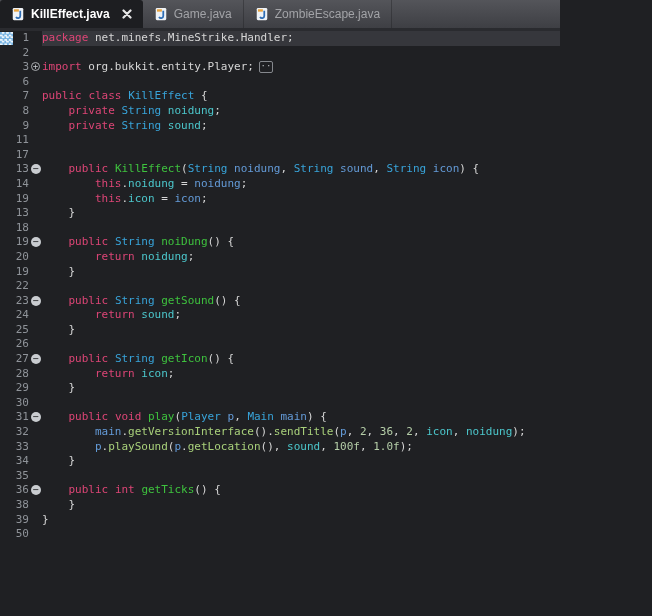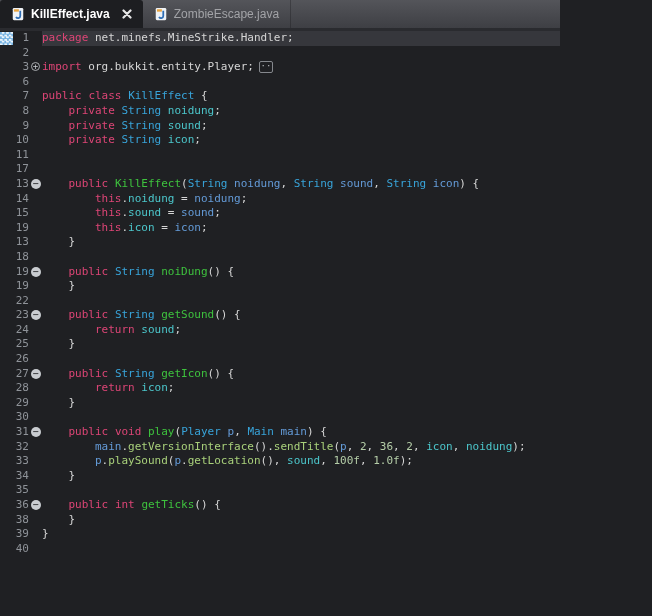--- a/index.html
+++ b/index.html
@@ -65,55 +65,64 @@
         </span>
       </div>
       <div class="tab">
         <span class="ticon">
           <svg width="14" height="14" viewBox="0 0 16 16">
             <rect x="2" y="1" width="12" height="14" rx="1.5" fill="#eef2f6"></rect>
             <rect x="3.4" y="2.6" width="5.6" height="2.7" fill="#e8a33d"></rect>
             <path d="M10.6 4.2 v6 a2.5 2.5 0 0 1 -4.8 1" stroke="#2e6db4" stroke-width="2" fill="none"></path>
           </svg>
         </span>
+        <span>Game.java</span>
+      </div>
+      <div class="tab">
+        <span class="ticon">
+          <svg width="14" height="14" viewBox="0 0 16 16">
+            <rect x="2" y="1" width="12" height="14" rx="1.5" fill="#eef2f6"></rect>
+            <rect x="3.4" y="2.6" width="5.6" height="2.7" fill="#e8a33d"></rect>
+            <path d="M10.6 4.2 v6 a2.5 2.5 0 0 1 -4.8 1" stroke="#2e6db4" stroke-width="2" fill="none"></path>
+          </svg>
+        </span>
         <span>ZombieEscape.java</span>
       </div>
     </div>
   <div class="tabstrip-gap"></div>
   <div class="editor">
       <div class="code-line current"><span class="ann checker"></span><span class="num">1</span><span class="fold"></span><span class="code"><span class="tk-kw">package</span><span class="tk-pl"> net.minefs.MineStrike.Handler;</span></span></div>
       <div class="code-line"><span class="ann"></span><span class="num">2</span><span class="fold"></span><span class="code"></span></div>
       <div class="code-line"><span class="ann"></span><span class="num">3</span><span class="fold"><span class="fold-icon collapsed">+</span></span><span class="code"><span class="tk-kw">import</span><span class="tk-pl"> org.bukkit.entity.Player;</span><span class="cbox">··</span></span></div>
       <div class="code-line"><span class="ann"></span><span class="num">6</span><span class="fold"></span><span class="code"></span></div>
       <div class="code-line"><span class="ann"></span><span class="num">7</span><span class="fold"></span><span class="code"><span class="tk-kw">public</span><span class="tk-pl"> </span><span class="tk-kw">class</span><span class="tk-pl"> </span><span class="tk-type">KillEffect</span><span class="tk-pl"> {</span></span></div>
       <div class="code-line"><span class="ann"></span><span class="num">8</span><span class="fold"></span><span class="code"><span class="tk-pl">    </span><span class="tk-kw">private</span><span class="tk-pl"> </span><span class="tk-type">String</span><span class="tk-pl"> </span><span class="tk-field">noidung</span><span class="tk-pl">;</span></span></div>
       <div class="code-line"><span class="ann"></span><span class="num">9</span><span class="fold"></span><span class="code"><span class="tk-pl">    </span><span class="tk-kw">private</span><span class="tk-pl"> </span><span class="tk-type">String</span><span class="tk-pl"> </span><span class="tk-field">sound</span><span class="tk-pl">;</span></span></div>
-      <div class="code-line"><span class="ann"></span><span class="num">10</span><span class="fold"></span><span class="code"><span class="tk-pl">    </span><span class="tk-kw">private</span><span class="tk-pl"> </span><span class="tk-type">String</span><span class="tk-pl"> </span><span class="tk-field">icon</span><span class="tk-pl">;</span></span></div>
       <div class="code-line"><span class="ann"></span><span class="num">11</span><span class="fold"></span><span class="code"></span></div>
       <div class="code-line"><span class="ann"></span><span class="num">17</span><span class="fold"></span><span class="code"></span></div>
       <div class="code-line"><span class="ann"></span><span class="num">13</span><span class="fold"><span class="fold-icon expanded">−</span></span><span class="code"><span class="tk-pl">    </span><span class="tk-kw">public</span><span class="tk-pl"> </span><span class="tk-method">KillEffect</span><span class="tk-pl">(</span><span class="tk-type">String</span><span class="tk-pl"> </span><span class="tk-param">noidung</span><span class="tk-pl">, </span><span class="tk-type">String</span><span class="tk-pl"> </span><span class="tk-param">sound</span><span class="tk-pl">, </span><span class="tk-type">String</span><span class="tk-pl"> </span><span class="tk-param">icon</span><span class="tk-pl">) {</span></span></div>
       <div class="code-line"><span class="ann"></span><span class="num">14</span><span class="fold"></span><span class="code"><span class="tk-pl">        </span><span class="tk-kw">this</span><span class="tk-pl">.</span><span class="tk-field">noidung</span><span class="tk-pl"> = </span><span class="tk-param">noidung</span><span class="tk-pl">;</span></span></div>
-      <div class="code-line"><span class="ann"></span><span class="num">15</span><span class="fold"></span><span class="code"><span class="tk-pl">        </span><span class="tk-kw">this</span><span class="tk-pl">.</span><span class="tk-field">sound</span><span class="tk-pl"> = </span><span class="tk-param">sound</span><span class="tk-pl">;</span></span></div>
       <div class="code-line"><span class="ann"></span><span class="num">19</span><span class="fold"></span><span class="code"><span class="tk-pl">        </span><span class="tk-kw">this</span><span class="tk-pl">.</span><span class="tk-field">icon</span><span class="tk-pl"> = </span><span class="tk-param">icon</span><span class="tk-pl">;</span></span></div>
       <div class="code-line"><span class="ann"></span><span class="num">13</span><span class="fold"></span><span class="code"><span class="tk-pl">    }</span></span></div>
       <div class="code-line"><span class="ann"></span><span class="num">18</span><span class="fold"></span><span class="code"></span></div>
       <div class="code-line"><span class="ann"></span><span class="num">19</span><span class="fold"><span class="fold-icon expanded">−</span></span><span class="code"><span class="tk-pl">    </span><span class="tk-kw">public</span><span class="tk-pl"> </span><span class="tk-type">String</span><span class="tk-pl"> </span><span class="tk-method">noiDung</span><span class="tk-pl">() {</span></span></div>
+      <div class="code-line"><span class="ann"></span><span class="num">20</span><span class="fold"></span><span class="code"><span class="tk-pl">        </span><span class="tk-kw">return</span><span class="tk-pl"> </span><span class="tk-field">noidung</span><span class="tk-pl">;</span></span></div>
       <div class="code-line"><span class="ann"></span><span class="num">19</span><span class="fold"></span><span class="code"><span class="tk-pl">    }</span></span></div>
       <div class="code-line"><span class="ann"></span><span class="num">22</span><span class="fold"></span><span class="code"></span></div>
       <div class="code-line"><span class="ann"></span><span class="num">23</span><span class="fold"><span class="fold-icon expanded">−</span></span><span class="code"><span class="tk-pl">    </span><span class="tk-kw">public</span><span class="tk-pl"> </span><span class="tk-type">String</span><span class="tk-pl"> </span><span class="tk-method">getSound</span><span class="tk-pl">() {</span></span></div>
       <div class="code-line"><span class="ann"></span><span class="num">24</span><span class="fold"></span><span class="code"><span class="tk-pl">        </span><span class="tk-kw">return</span><span class="tk-pl"> </span><span class="tk-field">sound</span><span class="tk-pl">;</span></span></div>
       <div class="code-line"><span class="ann"></span><span class="num">25</span><span class="fold"></span><span class="code"><span class="tk-pl">    }</span></span></div>
       <div class="code-line"><span class="ann"></span><span class="num">26</span><span class="fold"></span><span class="code"></span></div>
       <div class="code-line"><span class="ann"></span><span class="num">27</span><span class="fold"><span class="fold-icon expanded">−</span></span><span class="code"><span class="tk-pl">    </span><span class="tk-kw">public</span><span class="tk-pl"> </span><span class="tk-type">String</span><span class="tk-pl"> </span><span class="tk-method">getIcon</span><span class="tk-pl">() {</span></span></div>
       <div class="code-line"><span class="ann"></span><span class="num">28</span><span class="fold"></span><span class="code"><span class="tk-pl">        </span><span class="tk-kw">return</span><span class="tk-pl"> </span><span class="tk-field">icon</span><span class="tk-pl">;</span></span></div>
       <div class="code-line"><span class="ann"></span><span class="num">29</span><span class="fold"></span><span class="code"><span class="tk-pl">    }</span></span></div>
       <div class="code-line"><span class="ann"></span><span class="num">30</span><span class="fold"></span><span class="code"></span></div>
       <div class="code-line"><span class="ann"></span><span class="num">31</span><span class="fold"><span class="fold-icon expanded">−</span></span><span class="code"><span class="tk-pl">    </span><span class="tk-kw">public</span><span class="tk-pl"> </span><span class="tk-kw">void</span><span class="tk-pl"> </span><span class="tk-method">play</span><span class="tk-pl">(</span><span class="tk-type">Player</span><span class="tk-pl"> </span><span class="tk-param">p</span><span class="tk-pl">, </span><span class="tk-type">Main</span><span class="tk-pl"> </span><span class="tk-param">main</span><span class="tk-pl">) {</span></span></div>
       <div class="code-line"><span class="ann"></span><span class="num">32</span><span class="fold"></span><span class="code"><span class="tk-pl">        </span><span class="tk-param">main</span><span class="tk-pl">.</span><span class="tk-invoke">getVersionInterface</span><span class="tk-pl">().</span><span class="tk-invoke">sendTitle</span><span class="tk-pl">(</span><span class="tk-param">p</span><span class="tk-pl">, </span><span class="tk-num">2</span><span class="tk-pl">, </span><span class="tk-num">36</span><span class="tk-pl">, </span><span class="tk-num">2</span><span class="tk-pl">, </span><span class="tk-field">icon</span><span class="tk-pl">, </span><span class="tk-field">noidung</span><span class="tk-pl">);</span></span></div>
       <div class="code-line"><span class="ann"></span><span class="num">33</span><span class="fold"></span><span class="code"><span class="tk-pl">        </span><span class="tk-param">p</span><span class="tk-pl">.</span><span class="tk-invoke">playSound</span><span class="tk-pl">(</span><span class="tk-param">p</span><span class="tk-pl">.</span><span class="tk-invoke">getLocation</span><span class="tk-pl">(), </span><span class="tk-field">sound</span><span class="tk-pl">, </span><span class="tk-num">100f</span><span class="tk-pl">, </span><span class="tk-num">1.0f</span><span class="tk-pl">);</span></span></div>
       <div class="code-line"><span class="ann"></span><span class="num">34</span><span class="fold"></span><span class="code"><span class="tk-pl">    }</span></span></div>
       <div class="code-line"><span class="ann"></span><span class="num">35</span><span class="fold"></span><span class="code"></span></div>
       <div class="code-line"><span class="ann"></span><span class="num">36</span><span class="fold"><span class="fold-icon expanded">−</span></span><span class="code"><span class="tk-pl">    </span><span class="tk-kw">public</span><span class="tk-pl"> </span><span class="tk-kw">int</span><span class="tk-pl"> </span><span class="tk-method">getTicks</span><span class="tk-pl">() {</span></span></div>
       <div class="code-line"><span class="ann"></span><span class="num">38</span><span class="fold"></span><span class="code"><span class="tk-pl">    }</span></span></div>
       <div class="code-line"><span class="ann"></span><span class="num">39</span><span class="fold"></span><span class="code"><span class="tk-pl">}</span></span></div>
-      <div class="code-line"><span class="ann"></span><span class="num">40</span><span class="fold"></span><span class="code"></span></div>
+      <div class="code-line"><span class="ann"></span><span class="num">50</span><span class="fold"></span><span class="code"></span></div>
     </div>
 </div>
 
 </body></html>

